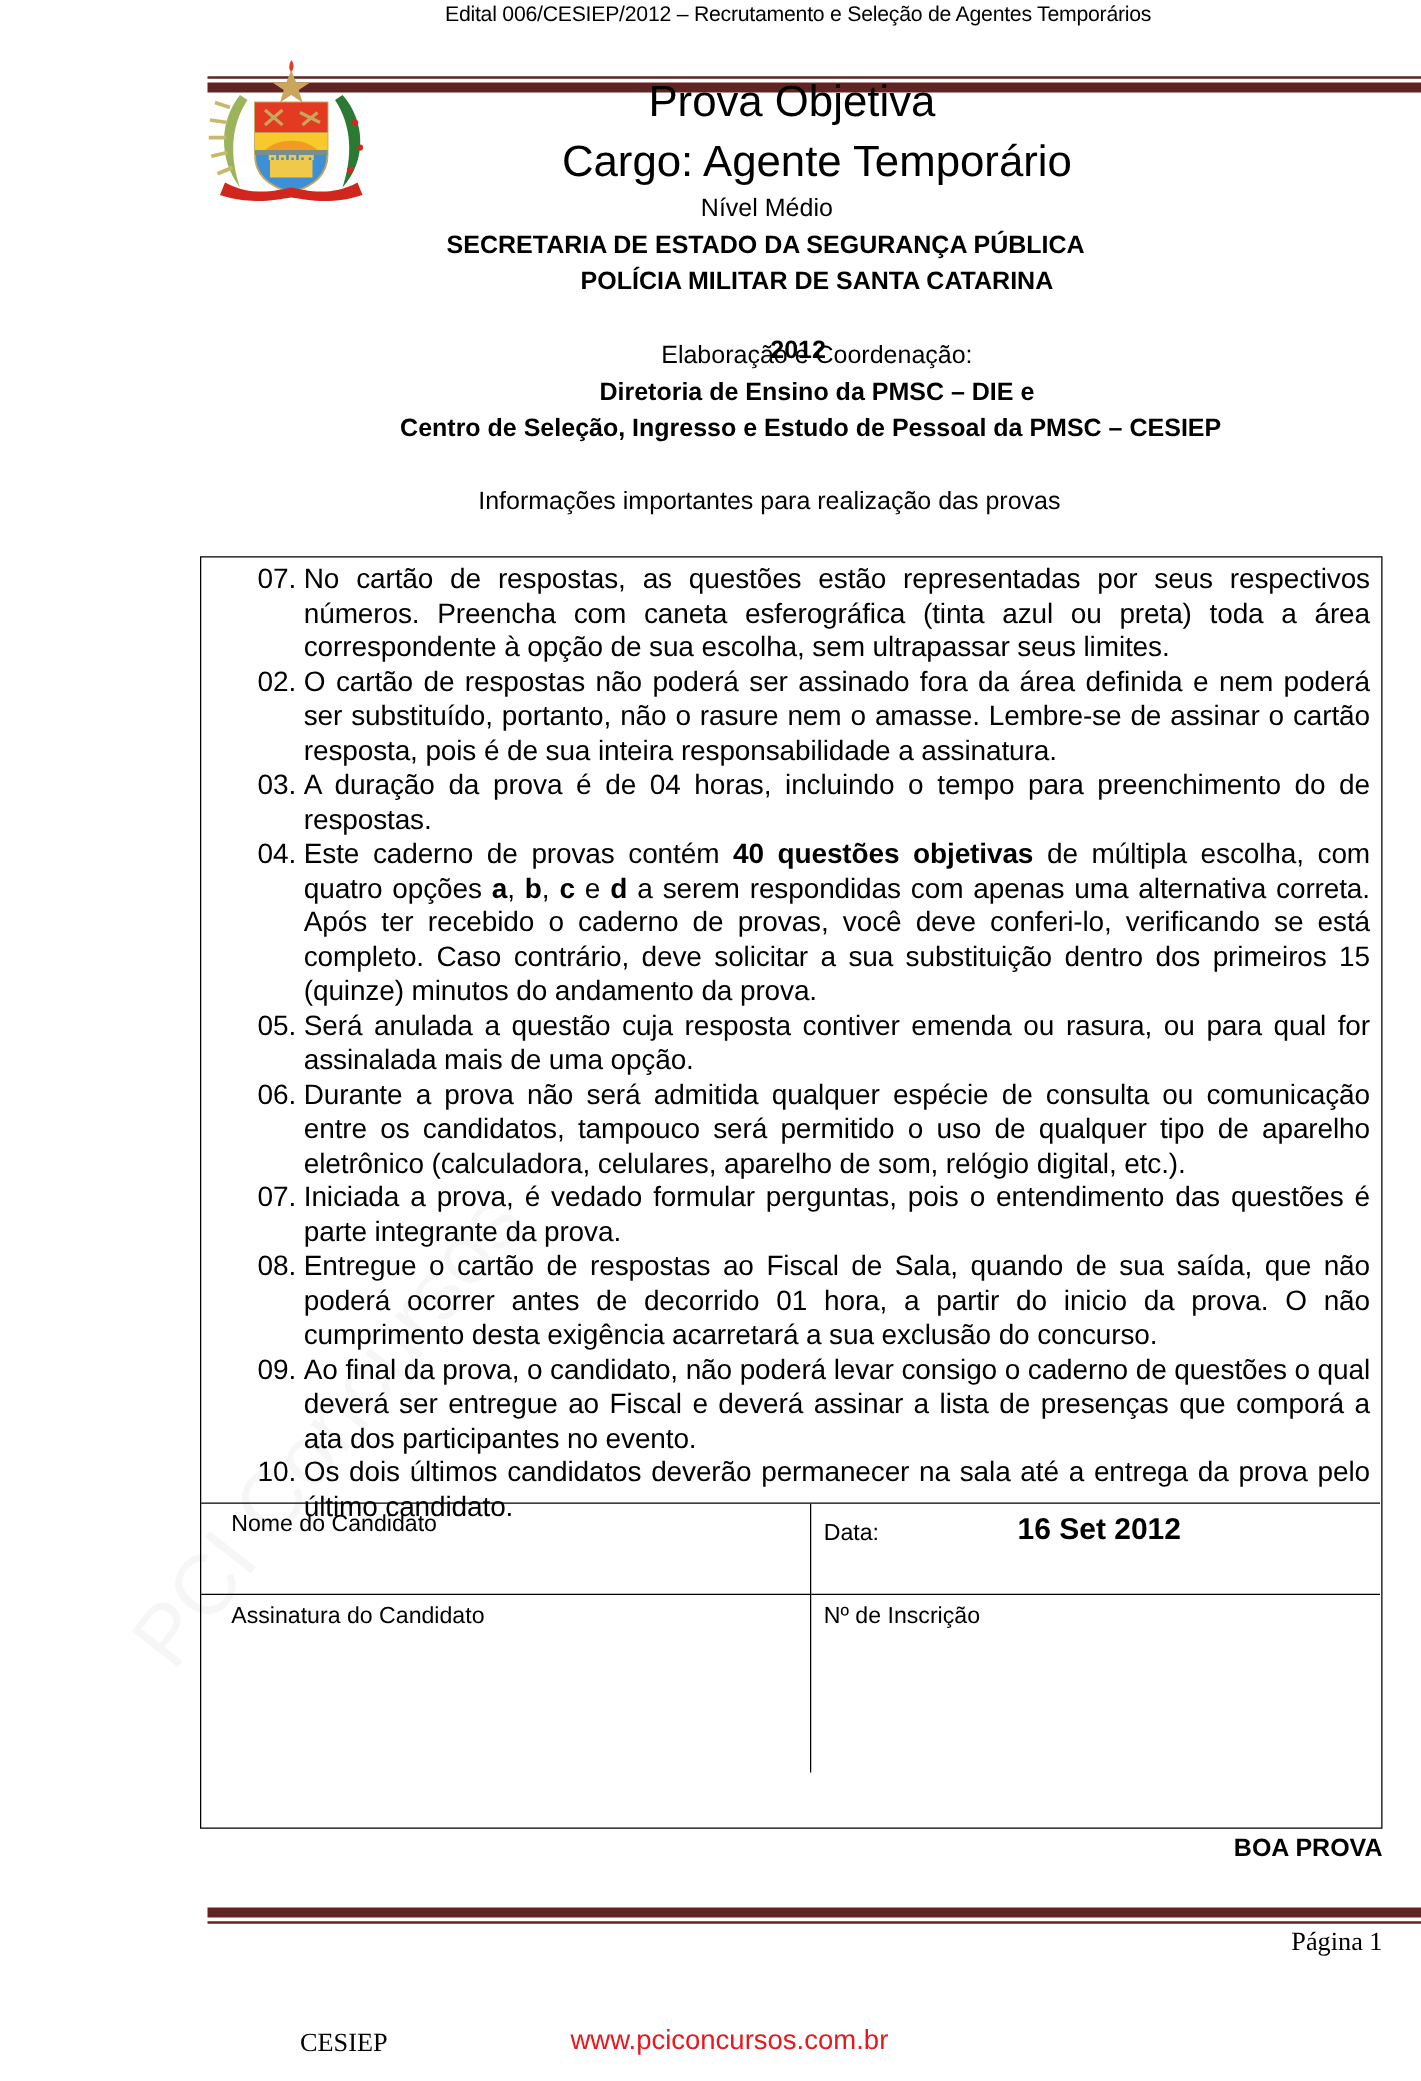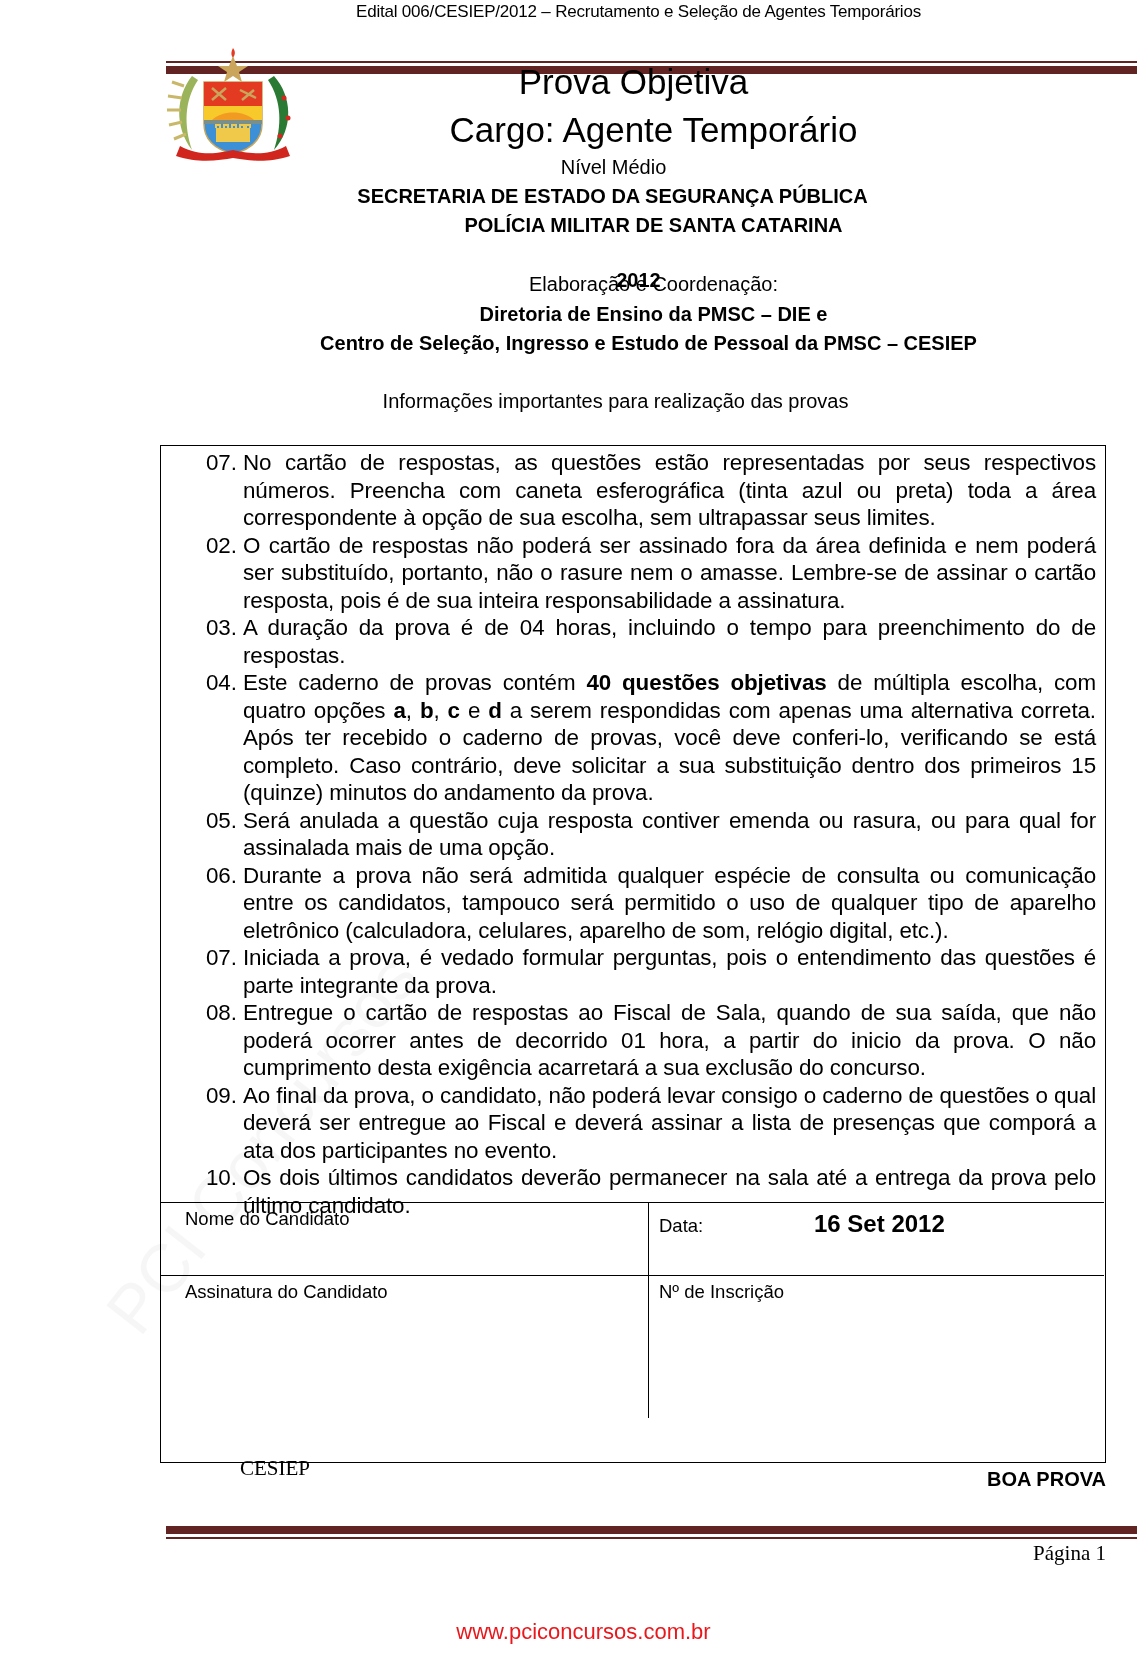--- a/index.html
+++ b/index.html
@@ -49,21 +49,21 @@
   .cell-label { position: absolute; left: 24px; top: 5px; font-size: 18.5px; }
   #cell-date .cell-label { left: 10px; top: 12px; }
   #cell-reg .cell-label { left: 10px; top: 5px; }
   #date-value { position: absolute; left: 165px; top: 7px; font-size: 24px; font-weight: bold; }
 
   #good-luck { right: 31px; top: 1468px; font-size: 20px; font-weight: bold; }
 
   
   #footer-rule-thick { left: 166px; right: 0; top: 1526px; }
   #footer-rule-thin { left: 166px; right: 0; top: 1537px; }
-  #footer-left { left: 240px; top: 1456px; font-size: 21px; }
+  #footer-left { left: 240px; top: 1622px; font-size: 21px; }
   #footer-right { right: 31px; top: 1541px; font-size: 21px; }
   #footer-url { left: 0; width: 1137px; top: 1619px; text-align: center; font-size: 22px; color: #e8181c; padding-left: 30px; box-sizing: border-box; }
 
   
   #watermark { left: 90px; top: 1300px; font-size: 68px; color: rgba(0,0,0,0.035); transform: rotate(-52deg); transform-origin: left top; white-space: nowrap; pointer-events: none; }
 </style>
 </head>
 <body>
 
 <div id="watermark" class="abs calibri">PCI Concursos</div>

